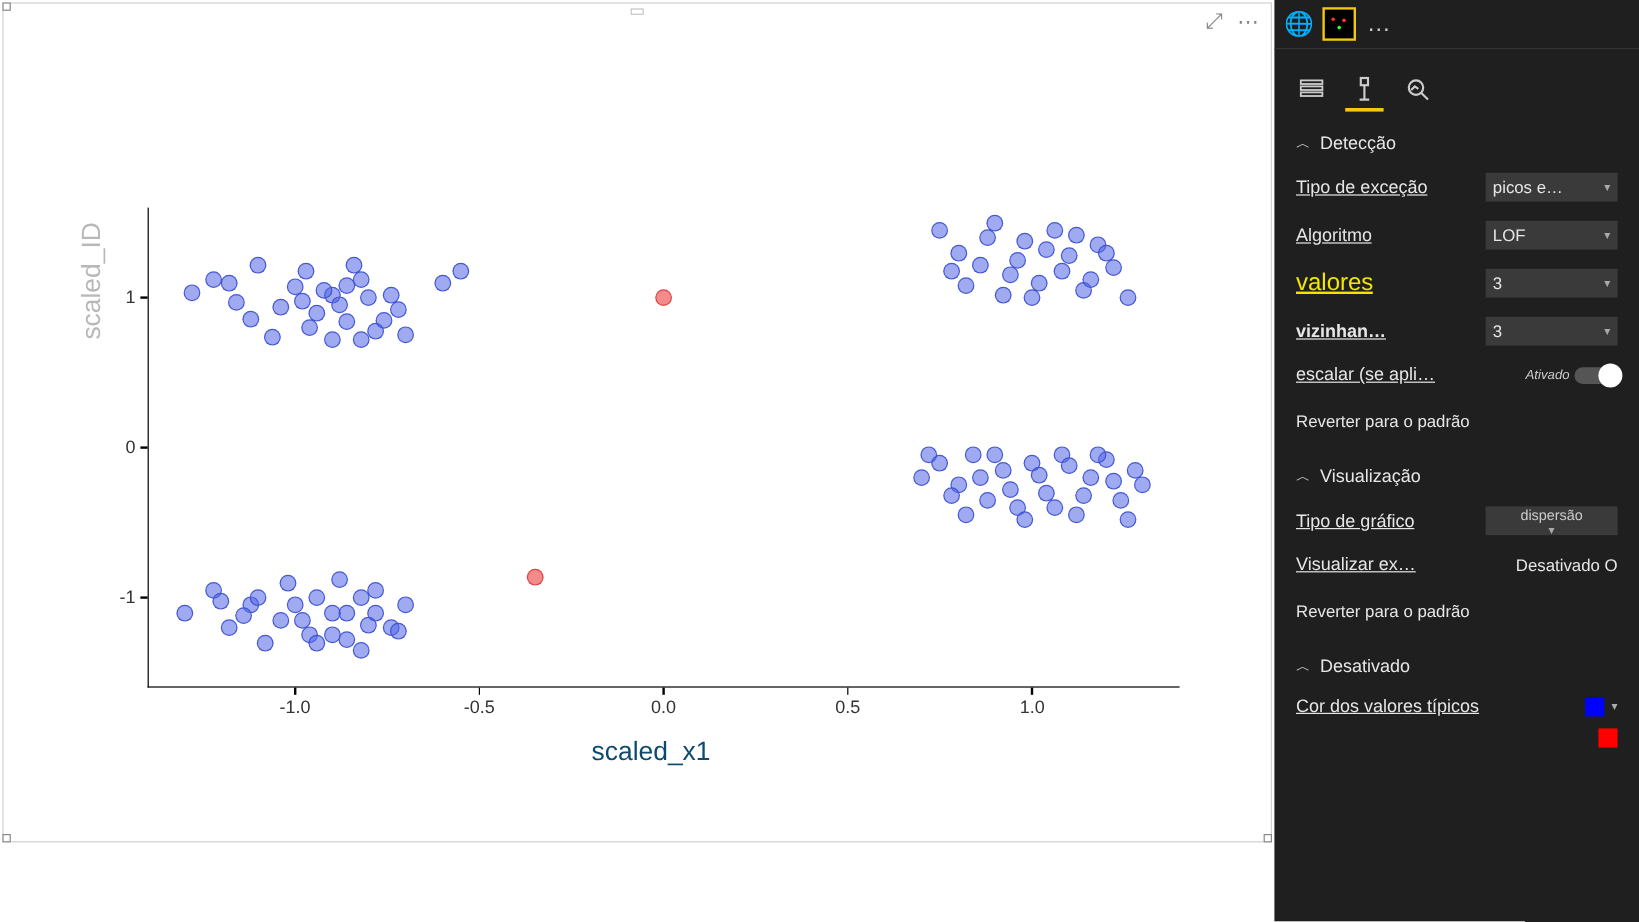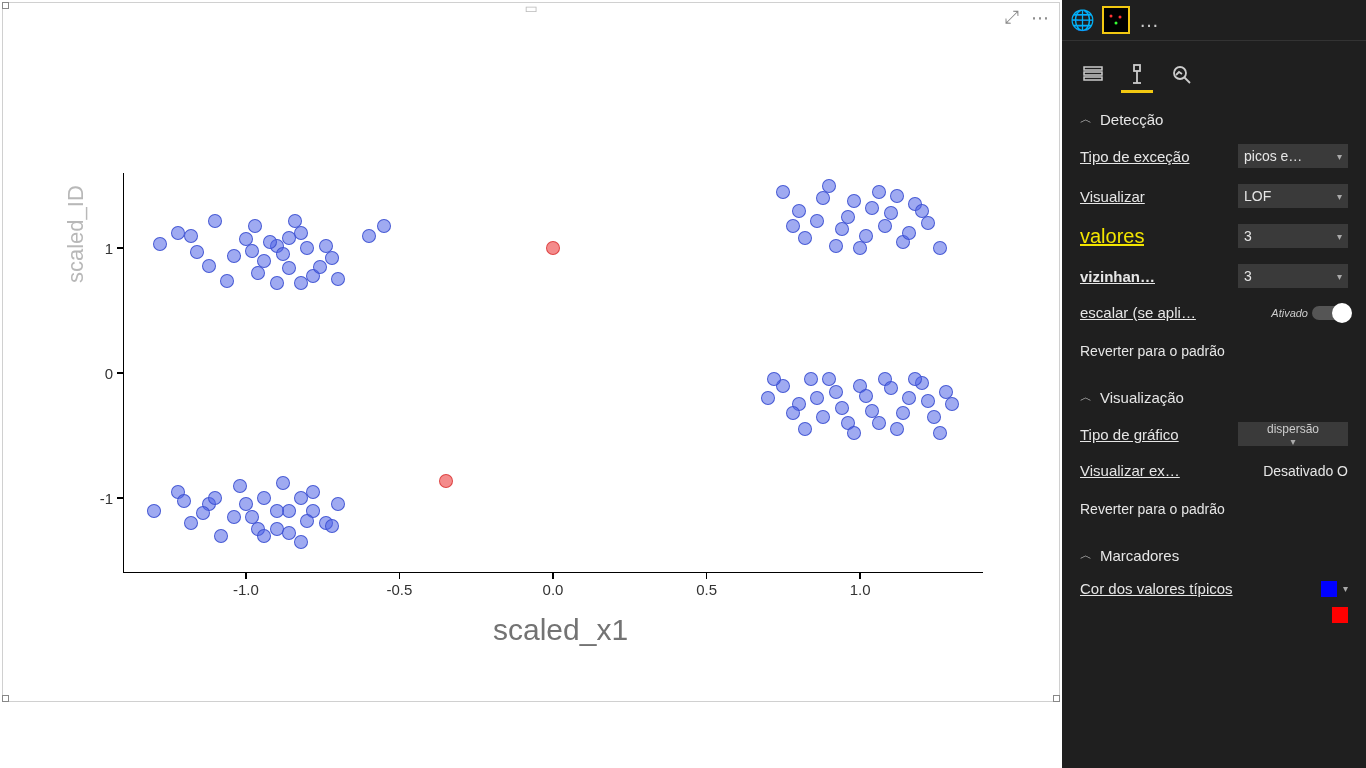--- a/index.html
+++ b/index.html
@@ -84,22 +84,22 @@
     position: absolute;
     left: 60px; top: 280px;
     transform: rotate(-90deg);
     transform-origin: left top;
     font-size: 22px;
     color: #b8b8b8;
   }
   .x-label {
     position: absolute;
     left: 490px; top: 610px;
-    font-size: 30px;
-    color: #737373;
+    font-size: 22px;
+    color: #0c4a6e;
   }
   .tick {
     position: absolute;
     background: #000;
   }
   .tick.y { left: -6px; width: 6px; height: 1.5px; }
   .tick.x { bottom: -6px; height: 6px; width: 1.5px; }
   .tick-label {
     position: absolute;
     font-size: 15px;
@@ -430,21 +430,21 @@
 
     <div class="row">
       <span class="lbl">Tipo de exceção</span>
       <div class="ctrl">
         <span>picos e…</span>
           <span class="caret">▾</span>
       </div>
     </div>
 
     <div class="row">
-      <span class="lbl">Visualizar</span>
+      <span class="lbl">Algoritmo</span>
       <div class="ctrl">
         <span>LOF</span>
           <span class="caret">▾</span>
       </div>
     </div>
 
     <div class="row">
       <span class="lbl highlight">valores</span>
       <div class="ctrl">
         <span>3</span>
@@ -487,21 +487,21 @@
 
     <div class="row">
       <span class="lbl">Visualizar ex…</span>
       <span class="status-off">Desativado O</span>
     </div>
 
     <div class="link">Reverter para o padrão</div>
 
     <div class="section-header">
       <span class="chev">︿</span>
-      <span>Marcadores</span>
+      <span>Desativado</span>
     </div>
 
     <div class="row">
       <span class="lbl" style="max-width:200px;">Cor dos valores típicos</span>
       <div class="swatch-row">
         <span class="swatch" id="swatch-typ" style="background: rgb(0, 0, 255);"></span>
         <span class="swatch-caret">▾</span>
       </div>
     </div>
 

